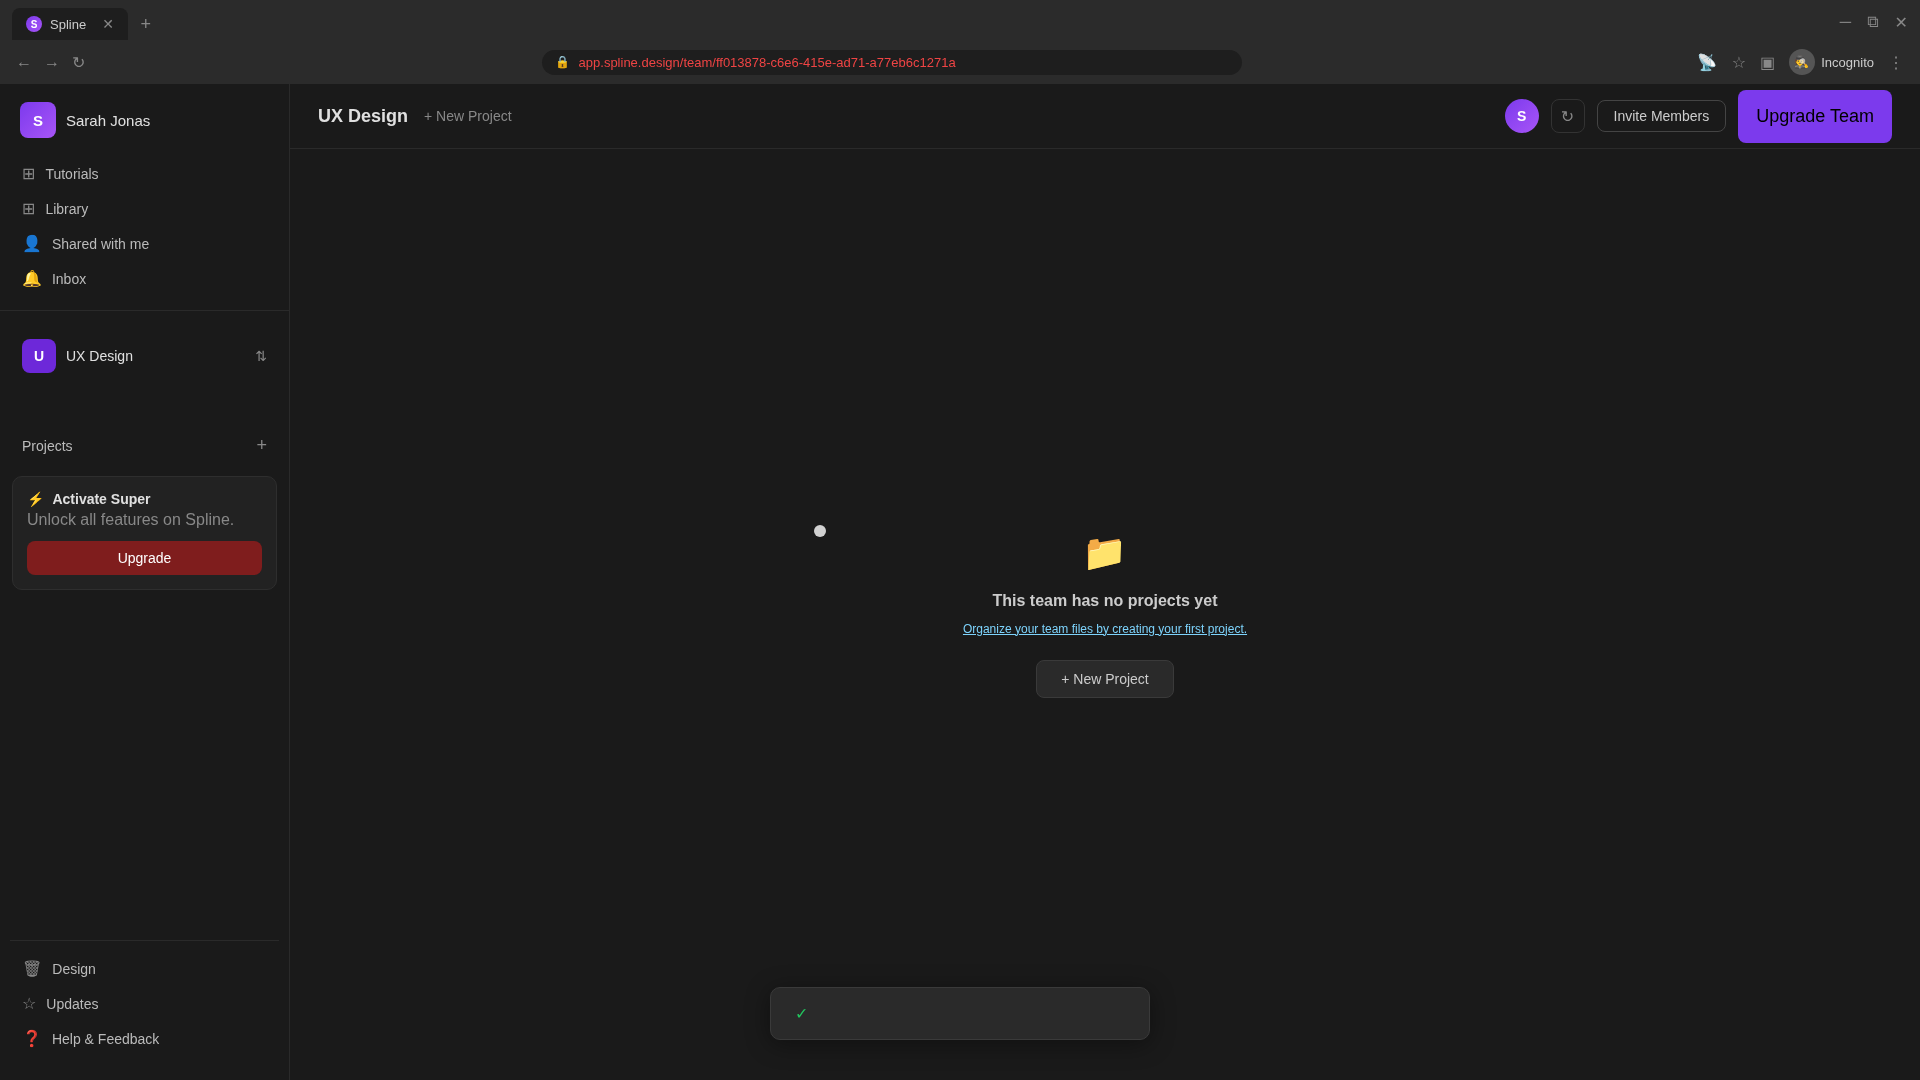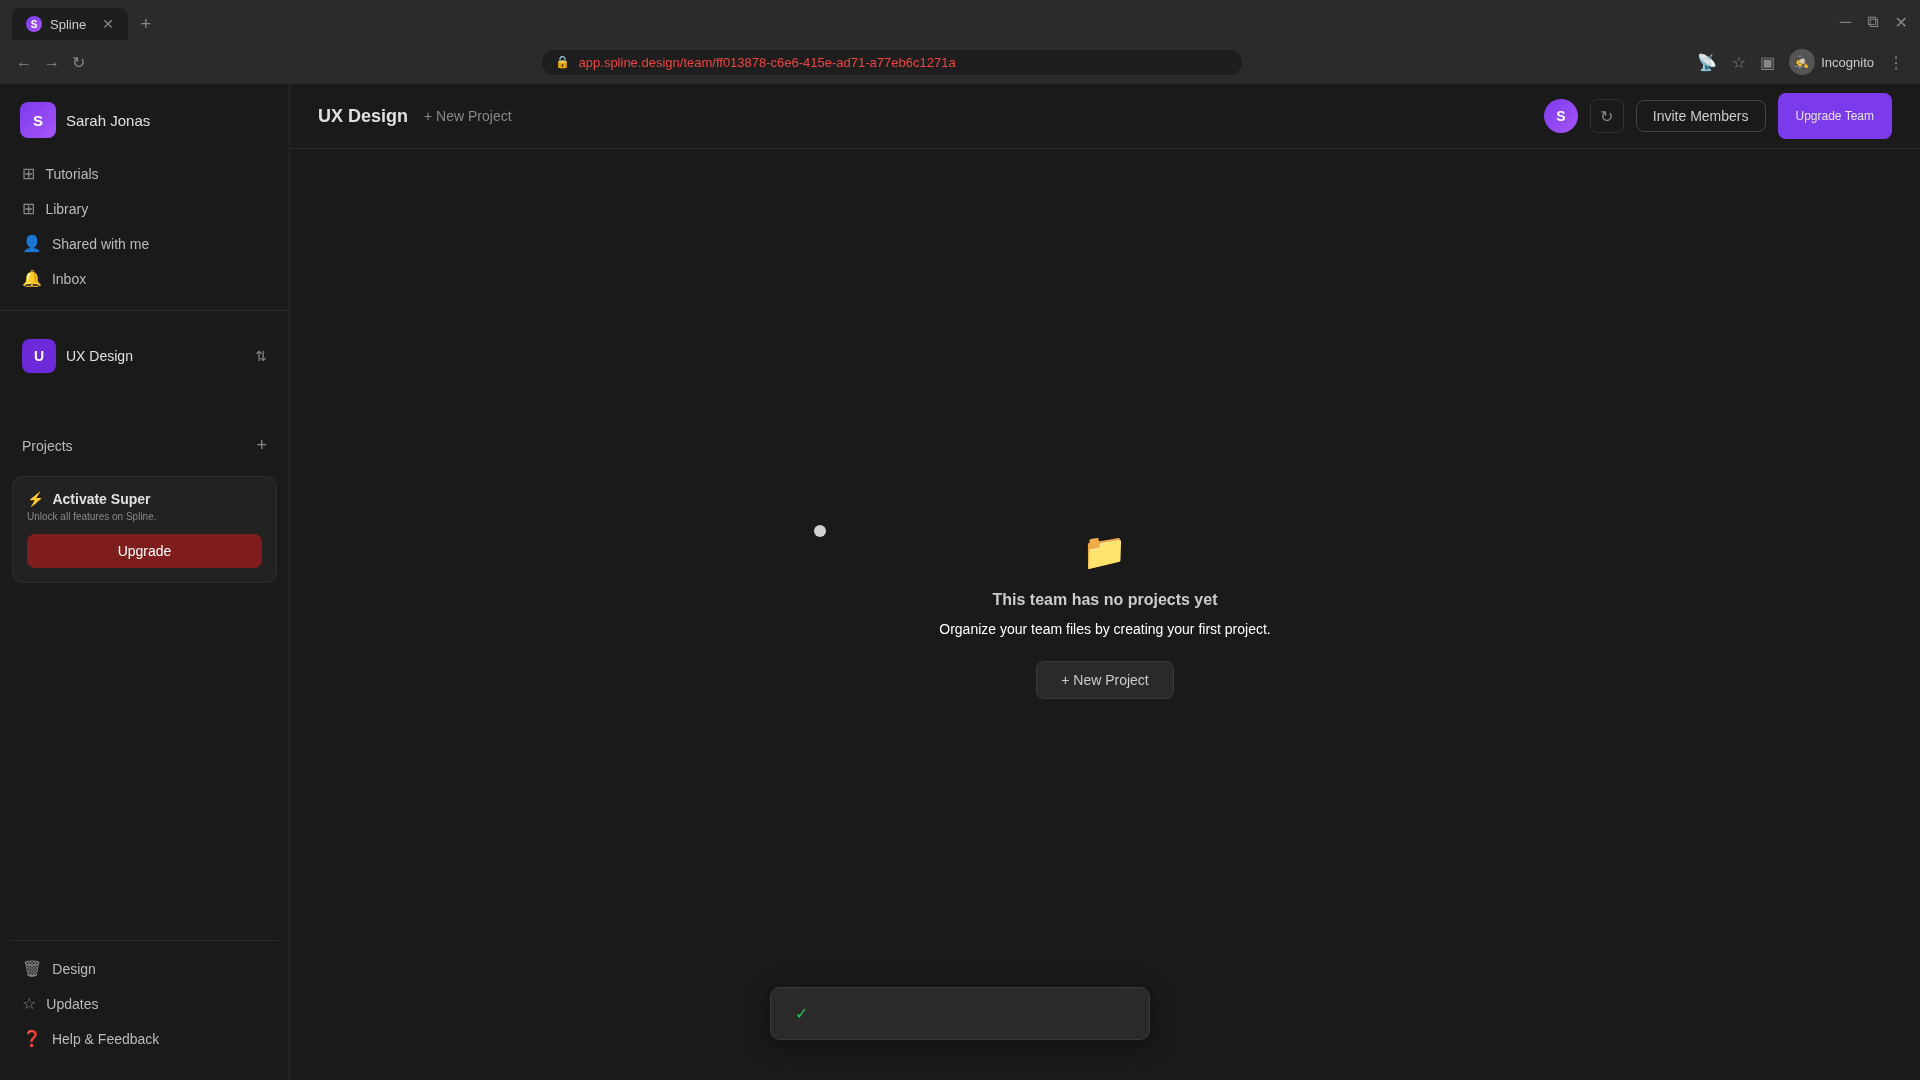--- a/index.html
+++ b/index.html
@@ -214,21 +214,21 @@
     .activate-title {
       display: flex;
       align-items: center;
       gap: 8px;
       font-size: 14px;
       font-weight: 600;
       color: #e0e0e0;
       margin-bottom: 4px;
     }
     .lightning-icon { color: #f59e0b; font-size: 14px; }
-    .activate-desc { font-size: 10px; color: #888; margin-bottom: 12px; }
+    .activate-desc { font-size: 16px; color: #888; margin-bottom: 12px; }
     .upgrade-btn {
       width: 100%;
       background: #7f1d1d;
       color: white;
       border: none;
       border-radius: 8px;
       padding: 9px;
       font-size: 14px;
       font-weight: 500;
       cursor: pointer;
@@ -294,22 +294,22 @@
       padding: 7px 16px;
       color: #ccc;
       font-size: 14px;
       cursor: pointer;
     }
     .upgrade-team-btn {
       background: #7c3aed;
       border: none;
       border-radius: 8px;
       padding: 16px 18px;
-      color: #e5e5e5;
-      font-size: 12px;
+      color: #000000;
+      font-size: 18px;
       font-weight: 500;
       cursor: pointer;
     }
 
     
     .empty-state {
       flex: 1;
       display: flex;
       flex-direction: column;
       align-items: center;
@@ -320,22 +320,23 @@
       font-size: 36px;
       color: #555;
       margin-bottom: 6px;
     }
     .empty-title {
       font-size: 16px;
       font-weight: 600;
       color: #ccc;
     }
     .empty-desc {
-      font-size: 14px;
-      color: #ffffff;
+      font-size: 12px;
+      color: #7dd3fc;
+      text-decoration: underline;
     }
     .new-project-btn {
       margin-top: 12px;
       background: #2a2a2a;
       border: 1px solid #3a3a3a;
       border-radius: 8px;
       padding: 10px 24px;
       color: #ccc;
       font-size: 14px;
       cursor: pointer;

